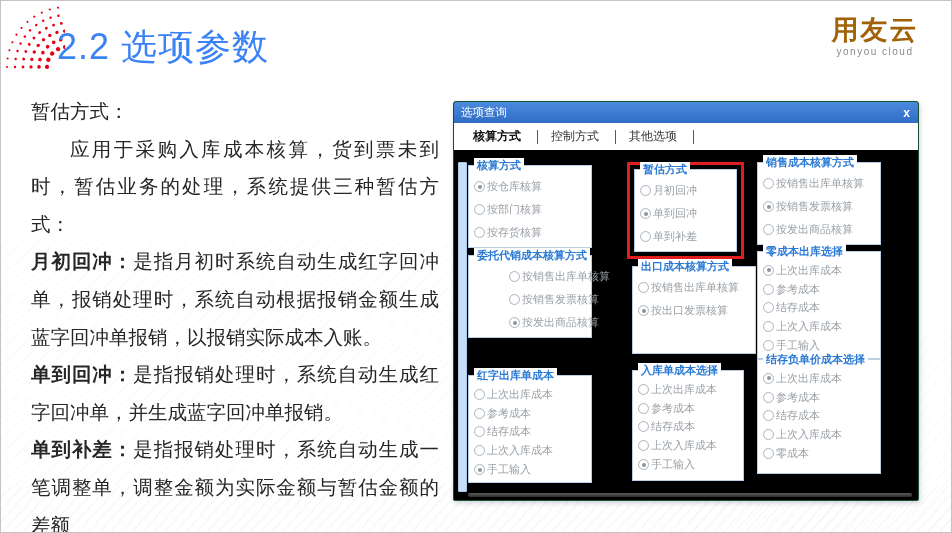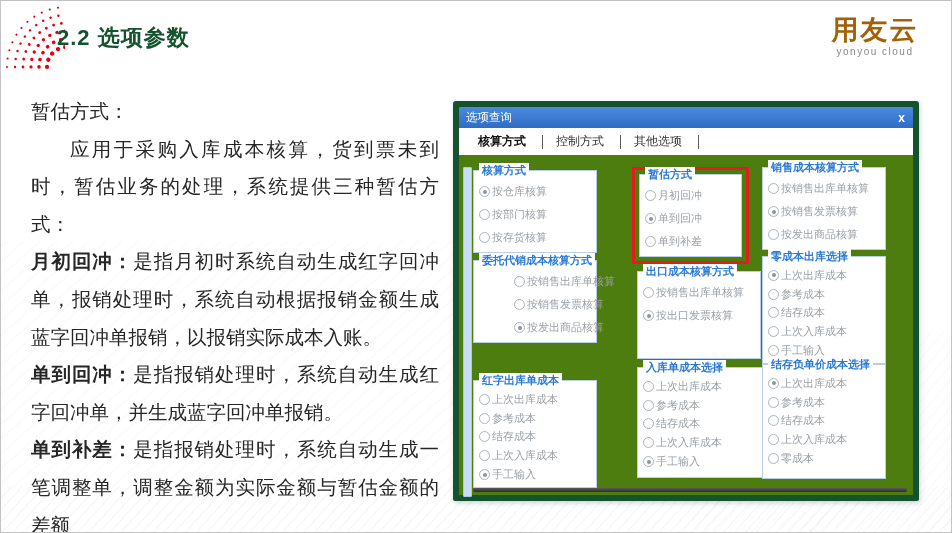--- a/index.html
+++ b/index.html
@@ -21,38 +21,38 @@
     opacity:.6;
   }
   .texture-right{
     position:absolute;right:0;top:330px;width:260px;height:203px;pointer-events:none;
     background:repeating-linear-gradient(-50deg,rgba(0,0,0,0.03) 0 1.5px,transparent 1.5px 9px);
     opacity:.5;
   }
   
   .dots-decor{position:absolute;left:0;top:0;}
   .page-title{
-    position:absolute;left:56px;top:22px;font-size:22px;font-weight:bold;
-    color:#14532d;letter-spacing:1px;
+    position:absolute;left:56px;top:22px;font-size:36px;font-weight:normal;
+    color:#3b82f6;letter-spacing:1px;
   }
   .logo{position:absolute;right:16px;top:14px;text-align:center;width:120px;}
   .logo-brand{font-size:27px;font-weight:bold;color:#a16207;letter-spacing:2px;line-height:30px;}
   .logo-sub{font-size:10px;color:#8a8a8a;letter-spacing:1.5px;margin-top:1px;}
   
   .body-text{
     position:absolute;left:30px;top:92px;width:408px;
     font-size:19.5px;color:#262626;line-height:37.6px;
   }
   .para{margin:0;text-align:justify;}
   .para.indent{text-indent:2em;}
   .para .b{font-weight:bold;}
   
   .dialog{
     position:absolute;left:452px;top:100px;width:466px;height:400px;
-    background:#4d7c0f;border:6px solid #14532d;border-radius:3px 3px 2px 2px;
+    background:#000000;border:1px solid #14532d;border-radius:3px 3px 2px 2px;
     box-shadow:1px 2px 5px rgba(60,80,110,0.25);
   }
   .dlg-titlebar{
     position:absolute;left:0;top:0;right:0;height:21px;
     background:linear-gradient(#4c8ade,#2f6cc5);
     border-radius:2px 2px 0 0;
     display:flex;align-items:center;justify-content:space-between;
     padding:0 8px 0 7px;
   }
   .dlg-title{color:#ffffff;font-size:11.5px;}
@@ -96,21 +96,21 @@
   .radio.sel::after{
     content:"";position:absolute;left:2.5px;top:2.5px;width:4px;height:4px;
     border-radius:50%;background:#8d949c;
   }
   .opt-label{font-size:11px;color:#9aa0a6;white-space:nowrap;}
   
   .col1 > :nth-child(1){min-height:70px;}
   .col1 > :nth-child(2){margin-top:7px;min-height:78px;padding-left:40px;}
   .col1 > :nth-child(3){margin-top:37px;min-height:105px;}
   .col2 > :nth-child(2){margin-top:7px;min-height:88px;margin-left:5px;width:124px;}
-  .col2 > :nth-child(3){margin-top:8px;min-height:111px;margin-left:5px;width:126px;}
+  .col2 > :nth-child(3){margin-top:16px;min-height:111px;margin-left:5px;width:112px;}
   .col3 > :nth-child(1){min-height:77px;}
   .col3 > :nth-child(2){margin-top:6px;min-height:92px;}
   .col3 > :nth-child(3){min-height:115px;}
   .hl-wrap{border:3px solid #e11d1d;padding:4px;width:100%;min-height:78px;}
   .hl-wrap .grp{min-height:64px;}
 </style>
 </head>
 <body>
 
 <div id="slide">

